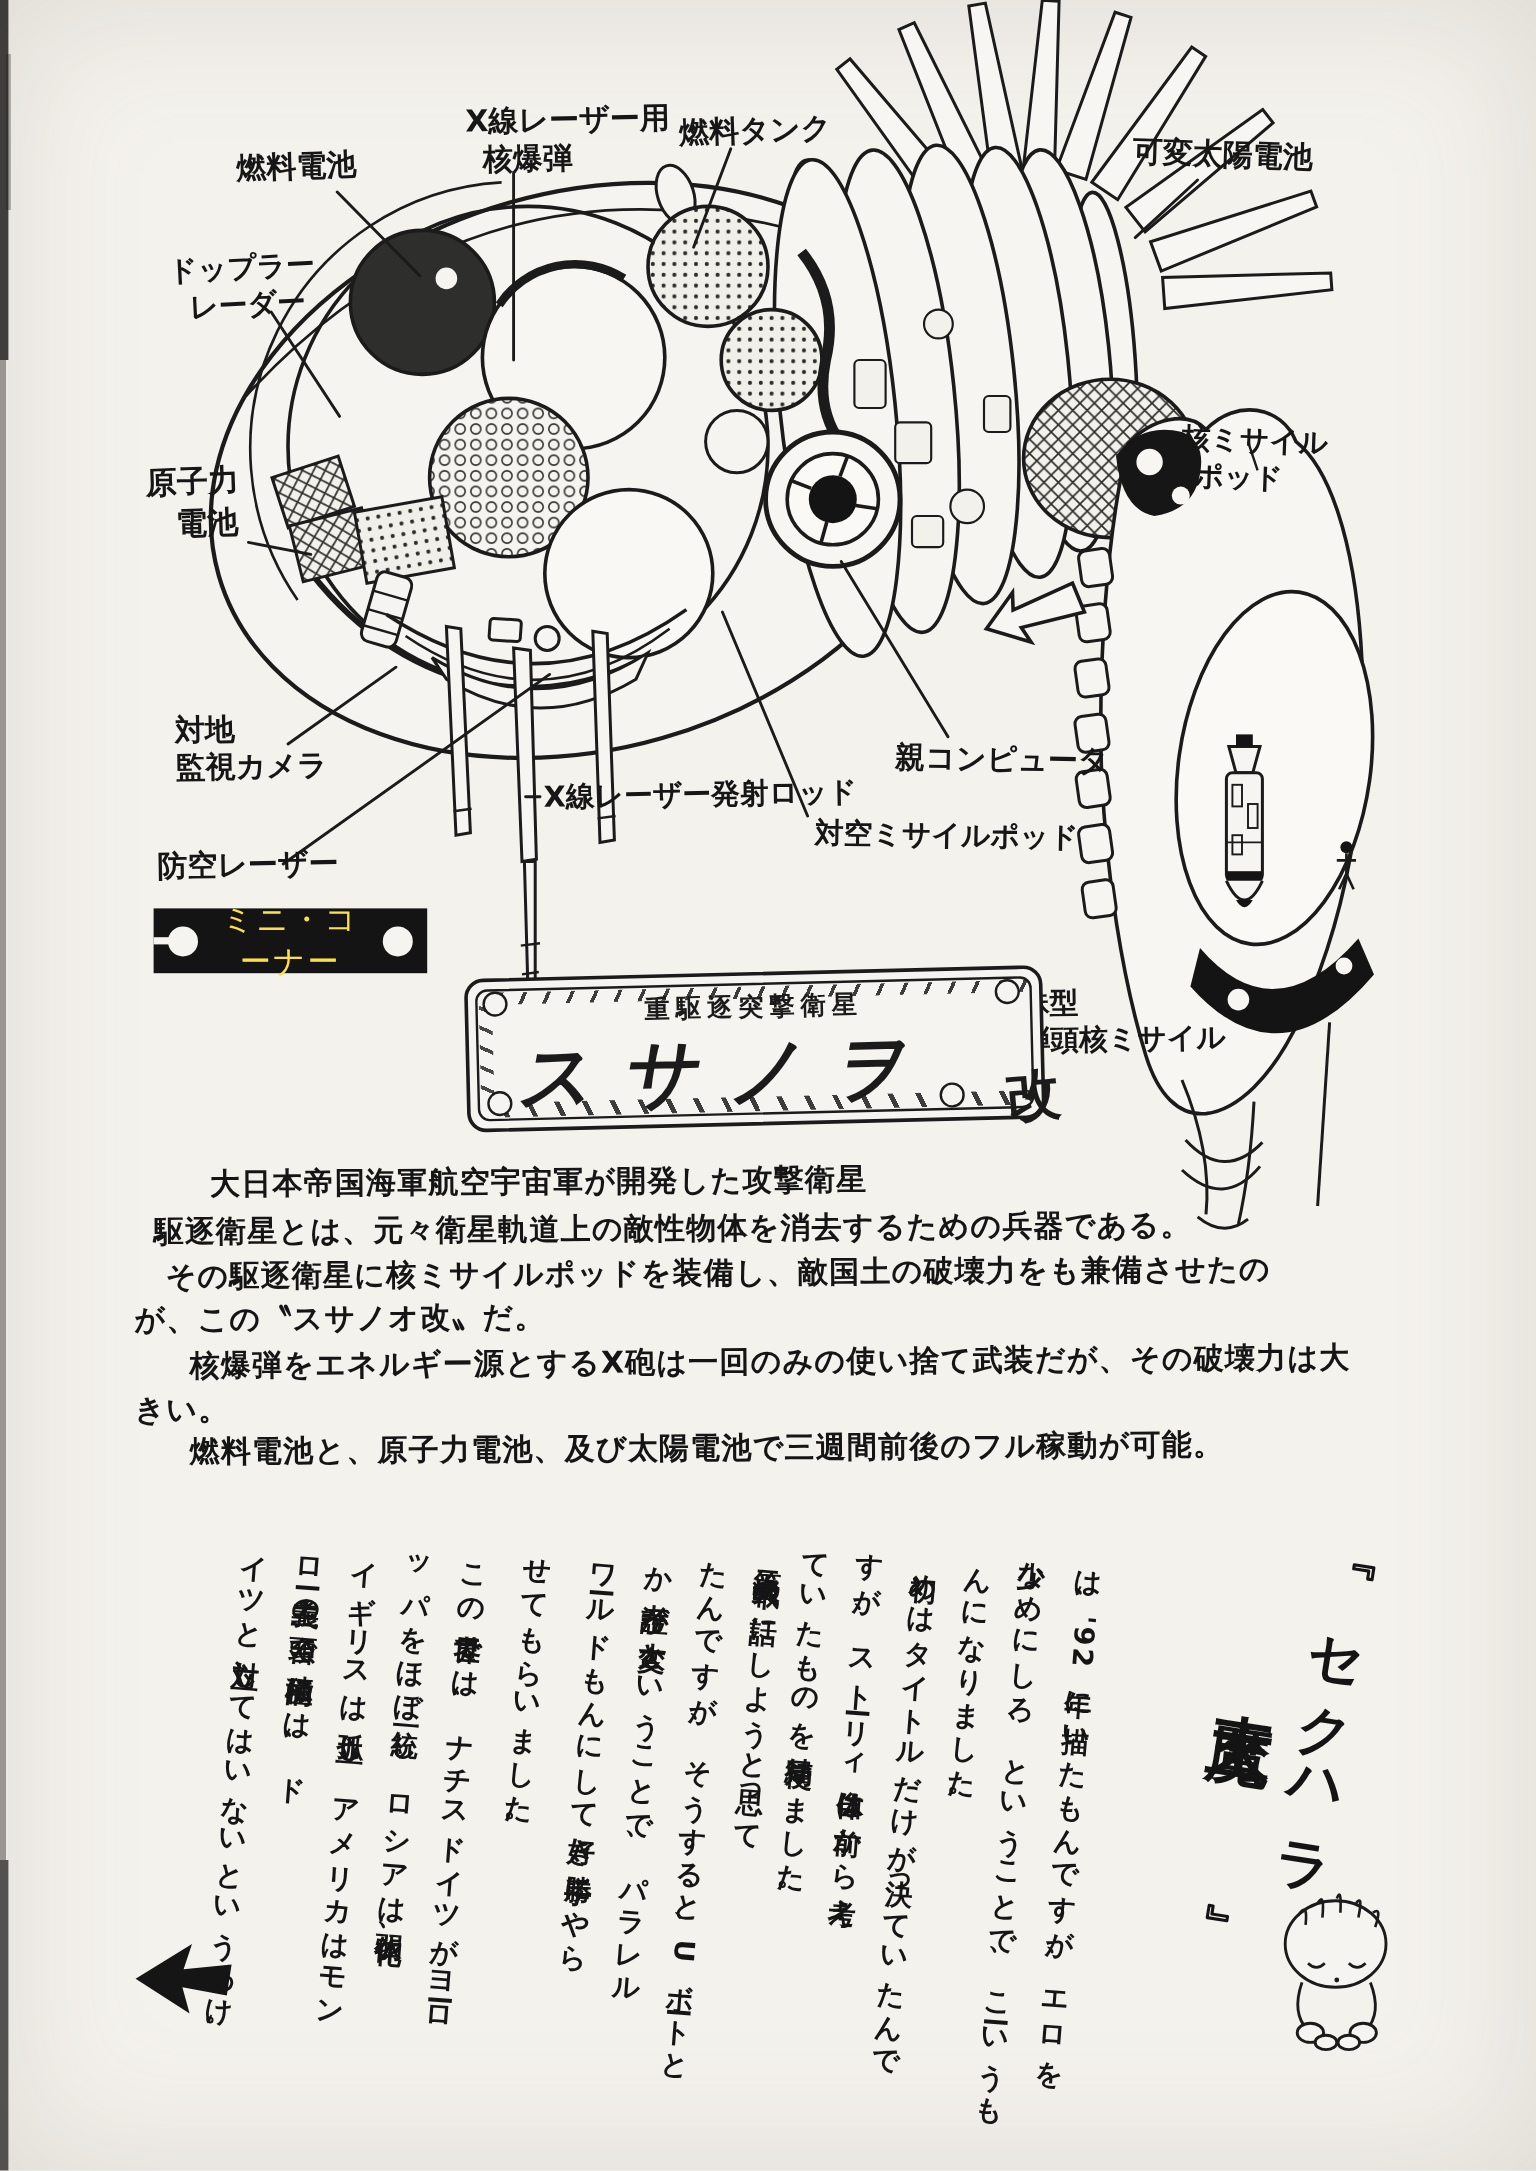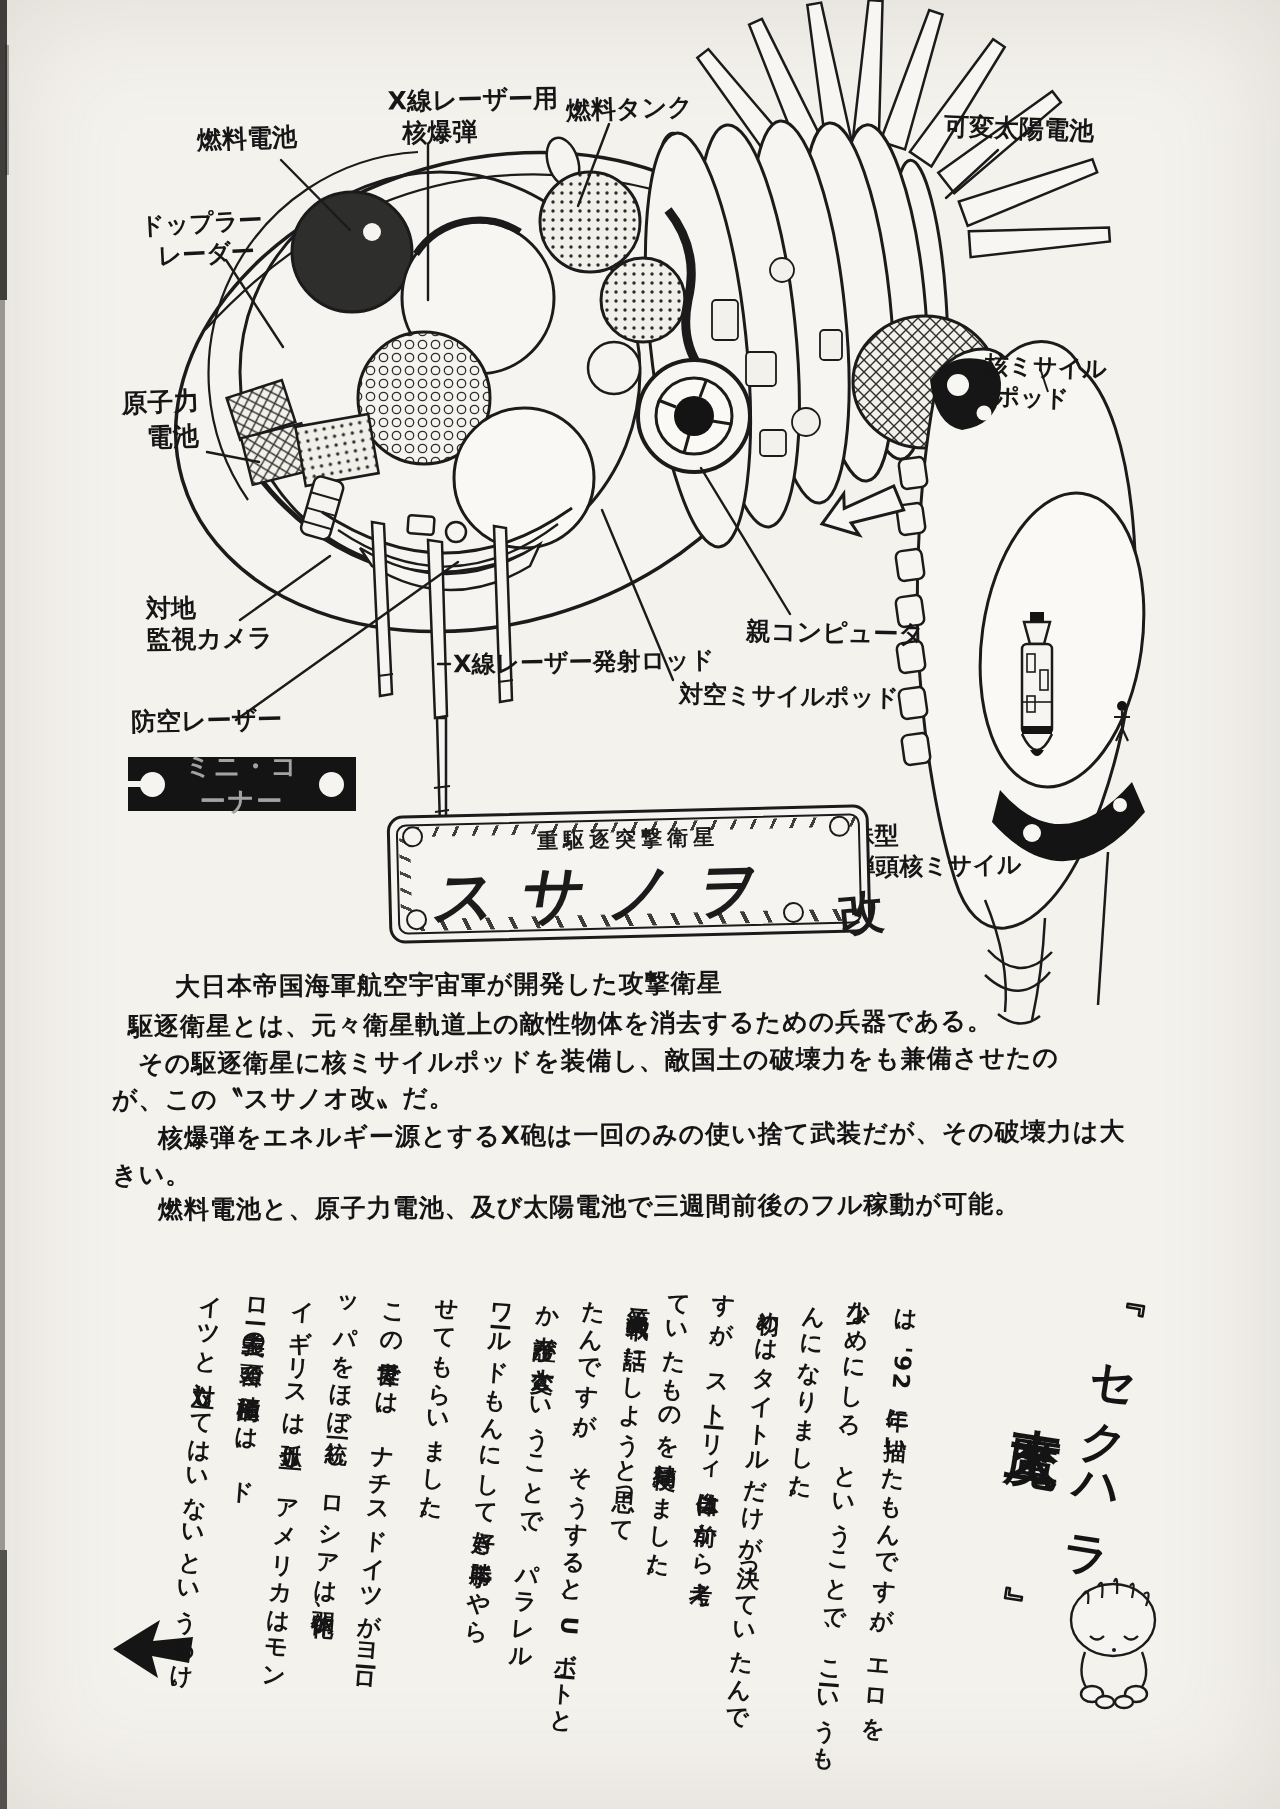--- a/index.html
+++ b/index.html
@@ -33,21 +33,21 @@
   #lbl-missile     { left:827px; top:820px; font-size:24px; line-height:31px; transform:rotate(-1deg); }
 
   
   #mini-corner{
     position:absolute; left:128px; top:757px; width:228px; height:54px;
     background:#141414; display:flex; align-items:center; gap:8px; padding:0 12px;
     box-sizing:border-box;
   }
   #mini-corner .mc-dash{ position:absolute; left:0; top:24px; width:22px; height:6px; background:#f6f4f0; }
   .mc-dot{ width:25px; height:25px; border-radius:50%; background:#f6f4f0; flex:0 0 auto; }
-  #mini-corner .mc-label{ flex:1; text-align:center; color:#a3a3a3; font-size:26px; font-weight:700; letter-spacing:2px; }
+  #mini-corner .mc-label{ flex:1; text-align:center; color:#fde047; font-size:26px; font-weight:400; letter-spacing:2px; }
 
   
   #plate{
     position:absolute; left:388px; top:810px; width:482px; height:128px;
     border:3px solid #1b1b1b; border-radius:16px; background:#f6f4f1;
     transform:rotate(-1.4deg); box-sizing:border-box;
   }
   #plate .inner{ position:absolute; inset:6px; border:2px solid #1b1b1b; border-radius:10px; }
   #plate .hatch-top{ position:absolute; left:10px; right:10px; top:9px; height:10px; opacity:.85;
     background:repeating-linear-gradient(115deg, transparent 0 15px, #1b1b1b 15px 18px); }

